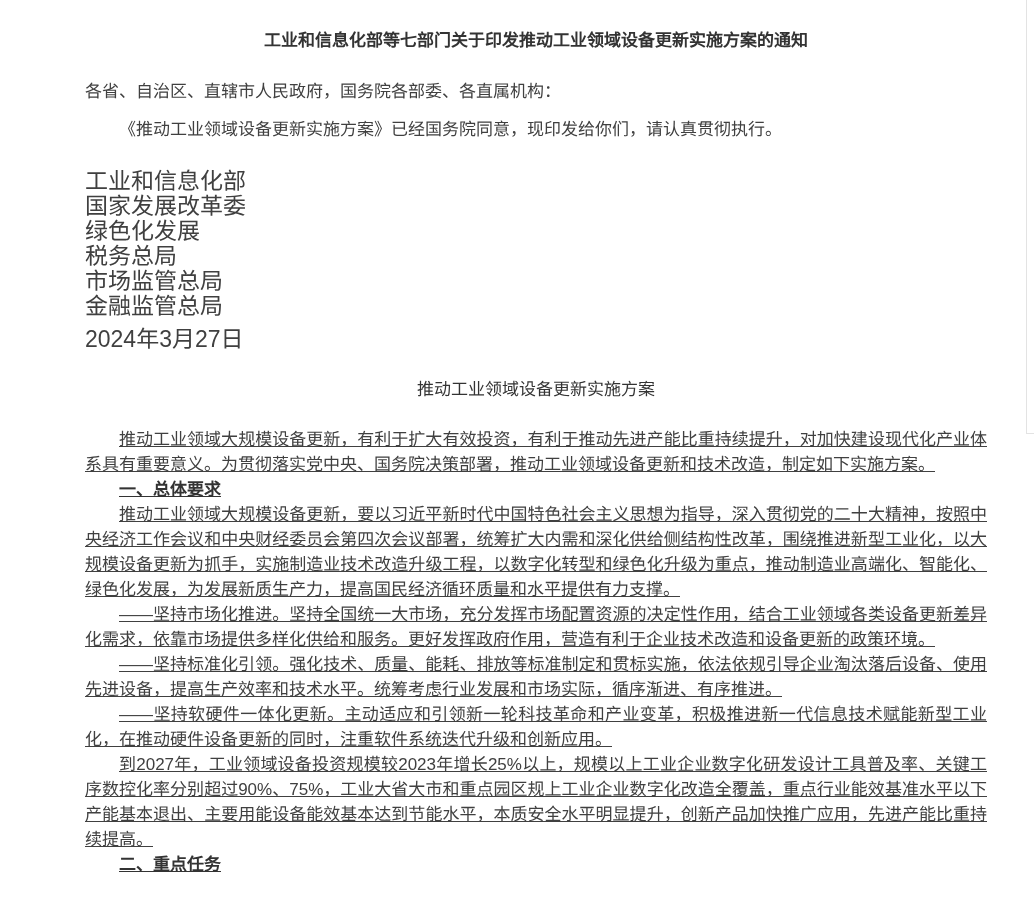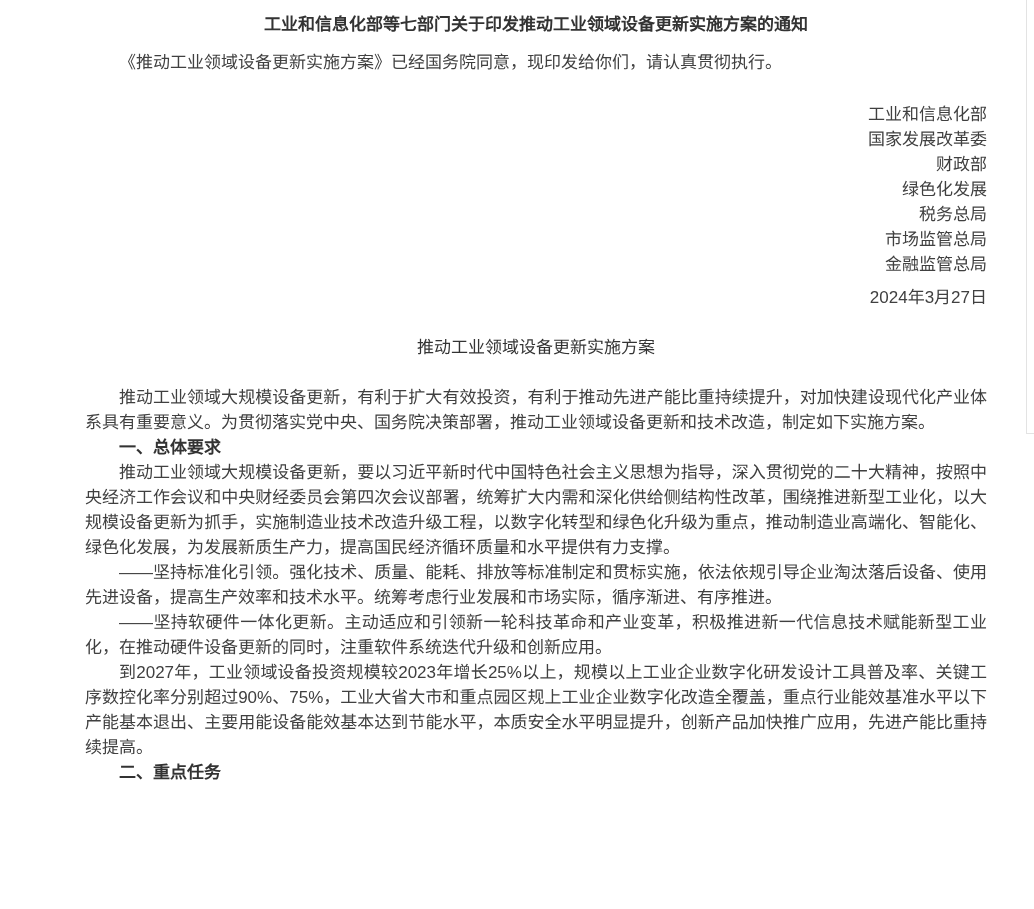--- a/index.html
+++ b/index.html
@@ -24,21 +24,21 @@
   .page {
     width: 902px;
     margin-left: 85px;
     padding-top: 13px;
   }
   .doc-title {
     font-size: 17px;
     font-weight: bold;
     text-align: center;
     color: var(--heading);
-    margin: 0;
+    margin: 16px;
     line-height: 24px;
   }
   .doc-number {
     text-align: center;
     font-size: 16px;
     line-height: 24px;
     margin-top: 11px;
     color: var(--text);
   }
   p {
@@ -49,37 +49,37 @@
   }
   .salutation {
     margin-top: 26px;
   }
   .notice-body {
     margin-top: 13px;
     text-indent: 2em;
   }
   .signatures {
     margin-top: 27px;
-    text-align: right;
-    font-size: 17px;
+    font-size: 23px;
     line-height: 25px;
   }
   .plan-title {
     font-size: 17px;
     font-weight: normal;
     text-align: center;
     color: var(--heading);
     margin: 25px 0 0 0;
     line-height: 25px;
   }
   .plan-body {
     margin-top: 25px;
   }
   .plan-body p {
     text-indent: 2em;
+    text-decoration: underline;
   }
   .plan-body p.heading {
     font-weight: bold;
     color: var(--heading);
   }
   .side-panel-edge {
     position: absolute;
     top: -6px;
     left: 1026px;
     width: 40px;
@@ -90,30 +90,30 @@
   }
 </style>
 </head>
 <body>
 
 <div class="page">
 
   <h1 class="doc-title">工业和信息化部等七部门关于印发推动工业领域设备更新实施方案的通知</h1>
 
 
+  <p class="salutation">各省、自治区、直辖市人民政府，国务院各部委、各直属机构：</p>
 
   <p class="notice-body">《推动工业领域设备更新实施方案》已经国务院同意，现印发给你们，请认真贯彻执行。</p>
 
   <div class="signatures">
 
       <div>工业和信息化部</div>
 
       <div>国家发展改革委</div>
 
-      <div>财政部</div>
 
       <div>绿色化发展</div>
 
       <div>税务总局</div>
 
       <div>市场监管总局</div>
 
       <div>金融监管总局</div>
     </div>
 
@@ -122,20 +122,21 @@
   <h2 class="plan-title">推动工业领域设备更新实施方案</h2>
 
   <div class="plan-body">
 
       <p class="normal">推动工业领域大规模设备更新，有利于扩大有效投资，有利于推动先进产能比重持续提升，对加快建设现代化产业体系具有重要意义。为贯彻落实党中央、国务院决策部署，推动工业领域设备更新和技术改造，制定如下实施方案。</p>
 
       <p class="heading">一、总体要求</p>
 
       <p class="normal">推动工业领域大规模设备更新，要以习近平新时代中国特色社会主义思想为指导，深入贯彻党的二十大精神，按照中央经济工作会议和中央财经委员会第四次会议部署，统筹扩大内需和深化供给侧结构性改革，围绕推进新型工业化，以大规模设备更新为抓手，实施制造业技术改造升级工程，以数字化转型和绿色化升级为重点，推动制造业高端化、智能化、绿色化发展，为发展新质生产力，提高国民经济循环质量和水平提供有力支撑。</p>
 
+      <p class="normal">——坚持市场化推进。坚持全国统一大市场，充分发挥市场配置资源的决定性作用，结合工业领域各类设备更新差异化需求，依靠市场提供多样化供给和服务。更好发挥政府作用，营造有利于企业技术改造和设备更新的政策环境。</p>
 
       <p class="normal">——坚持标准化引领。强化技术、质量、能耗、排放等标准制定和贯标实施，依法依规引导企业淘汰落后设备、使用先进设备，提高生产效率和技术水平。统筹考虑行业发展和市场实际，循序渐进、有序推进。</p>
 
       <p class="normal">——坚持软硬件一体化更新。主动适应和引领新一轮科技革命和产业变革，积极推进新一代信息技术赋能新型工业化，在推动硬件设备更新的同时，注重软件系统迭代升级和创新应用。</p>
 
       <p class="normal">到2027年，工业领域设备投资规模较2023年增长25%以上，规模以上工业企业数字化研发设计工具普及率、关键工序数控化率分别超过90%、75%，工业大省大市和重点园区规上工业企业数字化改造全覆盖，重点行业能效基准水平以下产能基本退出、主要用能设备能效基本达到节能水平，本质安全水平明显提升，创新产品加快推广应用，先进产能比重持续提高。</p>
 
       <p class="heading">二、重点任务</p>
     </div>
 

